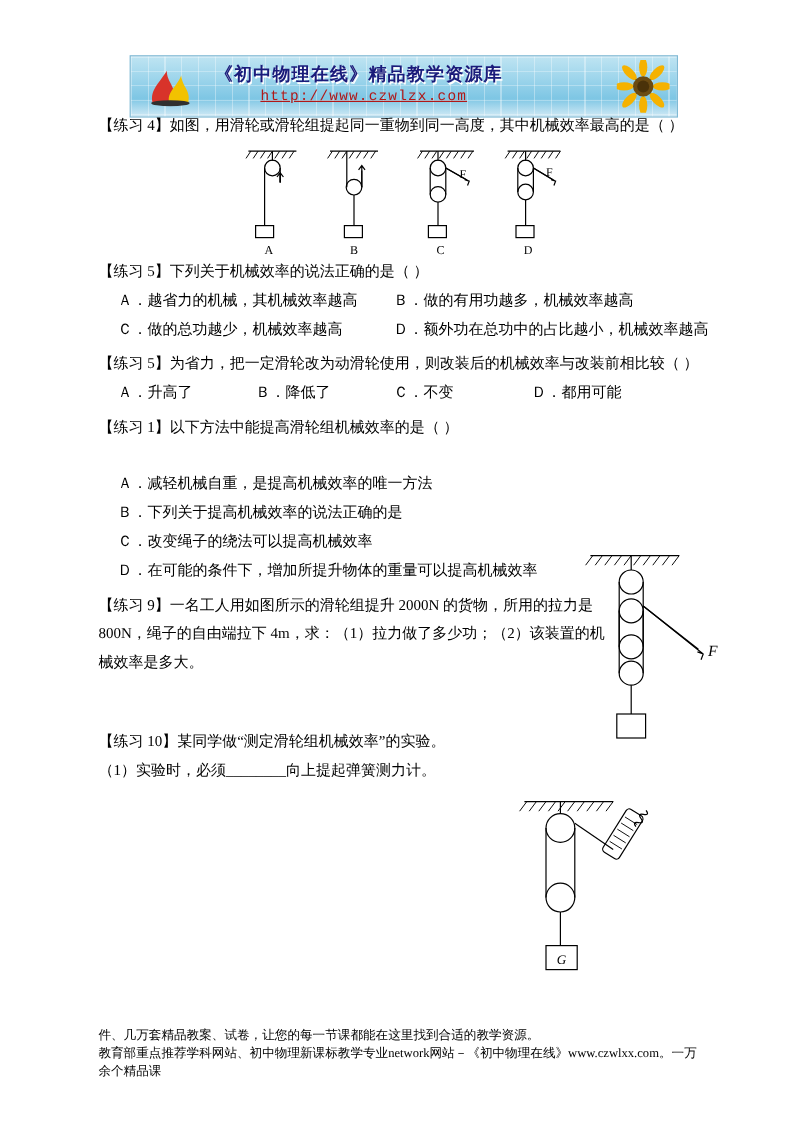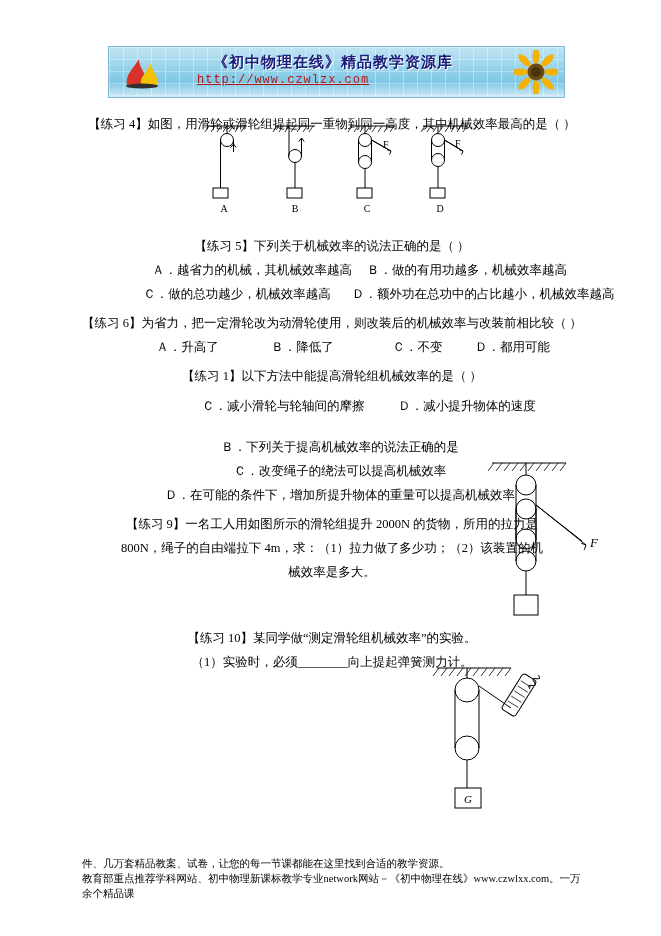--- a/index.html
+++ b/index.html
@@ -44,25 +44,24 @@
     position: absolute;
     left: 70px;
     top: 6px;
     font-family: "Liberation Serif", serif;
     font-weight: bold;
     font-size: 15px;
     color: #1b1b7a;
     letter-spacing: 1px;
     text-shadow: 1px 1px 0 #ffffff;
     white-space: nowrap;
-    padding-left: 34px;
   }
   .banner .url {
     position: absolute;
-    left: 88px;
+    left: 108px;
     top: 26px;
     font-family: "Liberation Mono", monospace;
     font-size: 12px;
     color: #b01818;
     letter-spacing: 1px;
     white-space: nowrap;
   }
   .banner .url u { text-decoration: underline; }
   .logo-flame {
     position: absolute;
@@ -75,38 +74,37 @@
     position: absolute;
     right: 6px;
     top: 3px;
     width: 44px;
     height: 44px;
   }
   
   .content {
     position: absolute;
     left: 82px;
-    top: 116px;
+    top: 96px;
     width: 500px;
-    text-align: center;
   }
   .q {
     font-size: 12.5px;
     line-height: 16px;
     margin: 0 0 2px 0;
     white-space: nowrap;
   }
   .sub {
     font-size: 12.5px;
     line-height: 16px;
     margin: 0 0 2px 0;
     padding-left: 16px;
     white-space: nowrap;
   }
-  .sub .col1 { display: inline-block; width: 230px; margin-left: 24px; }
+  .sub .col1 { display: inline-block; width: 230px; }
   .gap-s { height: 6px; }
   .gap-m { height: 11px; }
   
   .footer {
     position: absolute;
     left: 82px;
     top: 856px;
     width: 500px;
     font-size: 10.5px;
     line-height: 15px;
@@ -167,36 +165,34 @@
     <div class="gap-s"></div>
     <p class="sub">
       <span class="col1">Ａ．越省力的机械，其机械效率越高</span><span>Ｂ．做的有用功越多，机械效率越高</span>
     </p>
     <div class="gap-s"></div>
     <p class="sub">
       <span class="col1">Ｃ．做的总功越少，机械效率越高</span><span>Ｄ．额外功在总功中的占比越小，机械效率越高</span>
     </p>
 
     <div class="gap-m"></div>
-    <p class="q">【练习 6】为省力，把一定滑轮改为动滑轮使用，则改装后的机械效率与改装前相比较（        ）</p>
+    <p class="q">【练习 5】为省力，把一定滑轮改为动滑轮使用，则改装后的机械效率与改装前相比较（        ）</p>
     <div class="gap-s"></div>
     <p class="sub">
       <span style="display:inline-block;width:115px">Ａ．升高了</span><span style="display:inline-block;width:115px">Ｂ．降低了</span><span style="display:inline-block;width:115px">Ｃ．不变</span><span>Ｄ．都用可能</span>
     </p>
 
     <div class="gap-m"></div>
     <p class="q">【练习 1】以下方法中能提高滑轮组机械效率的是（        ）</p>
     <div class="gap-s"></div>
     <div class="gap-s"></div>
-    <p class="sub">
-      <span class="col1">Ｃ．减小滑轮与轮轴间的摩擦</span><span>Ｄ．减小提升物体的速度</span>
-    </p>
 
     <div class="gap-m"></div>
     <div class="gap-s"></div>
+    <p class="sub">Ａ．减轻机械自重，是提高机械效率的唯一方法</p>
     <div class="gap-s"></div>
     <p class="sub">Ｂ．下列关于提高机械效率的说法正确的是</p>
     <div class="gap-s"></div>
     <p class="sub">Ｃ．改变绳子的绕法可以提高机械效率</p>
     <div class="gap-s"></div>
     <p class="sub">Ｄ．在可能的条件下，增加所提升物体的重量可以提高机械效率</p>
 
     <div class="gap-m"></div>
     <p class="q">【练习 9】一名工人用如图所示的滑轮组提升 2000N 的货物，所用的拉力是</p>
     <div class="gap-s"></div>

